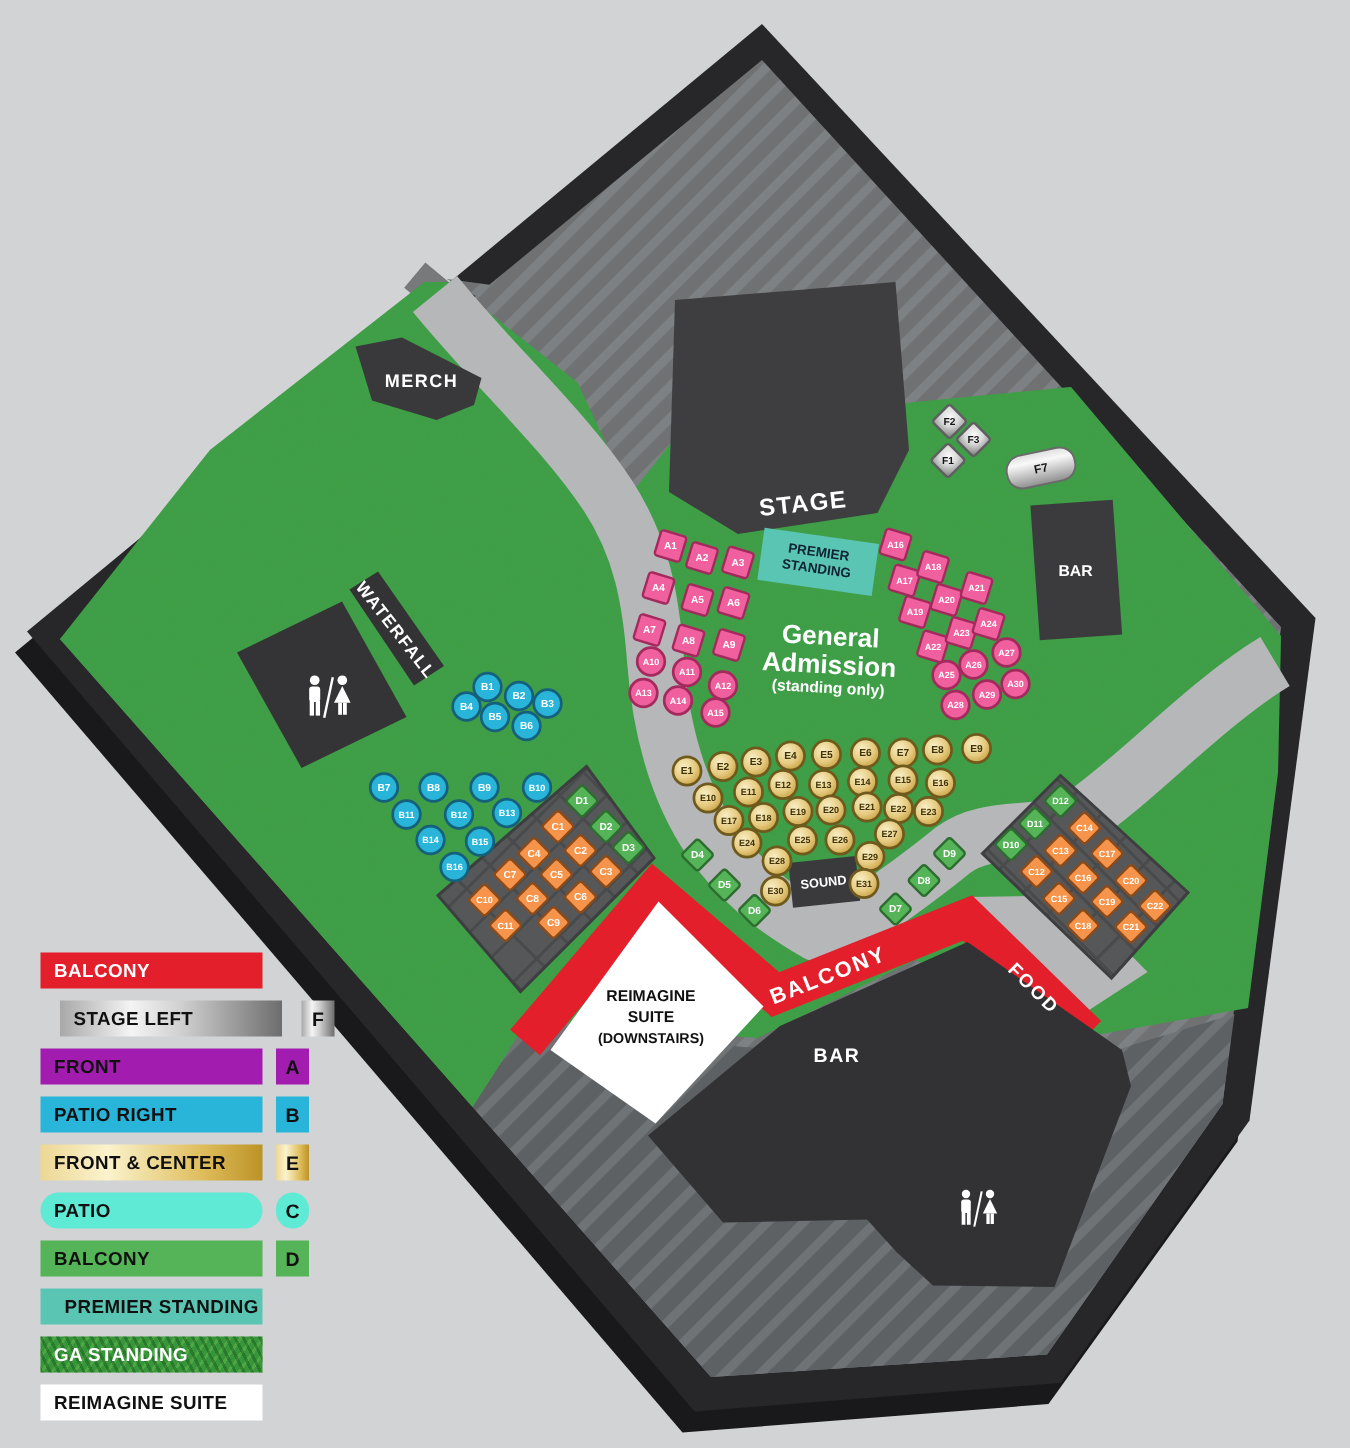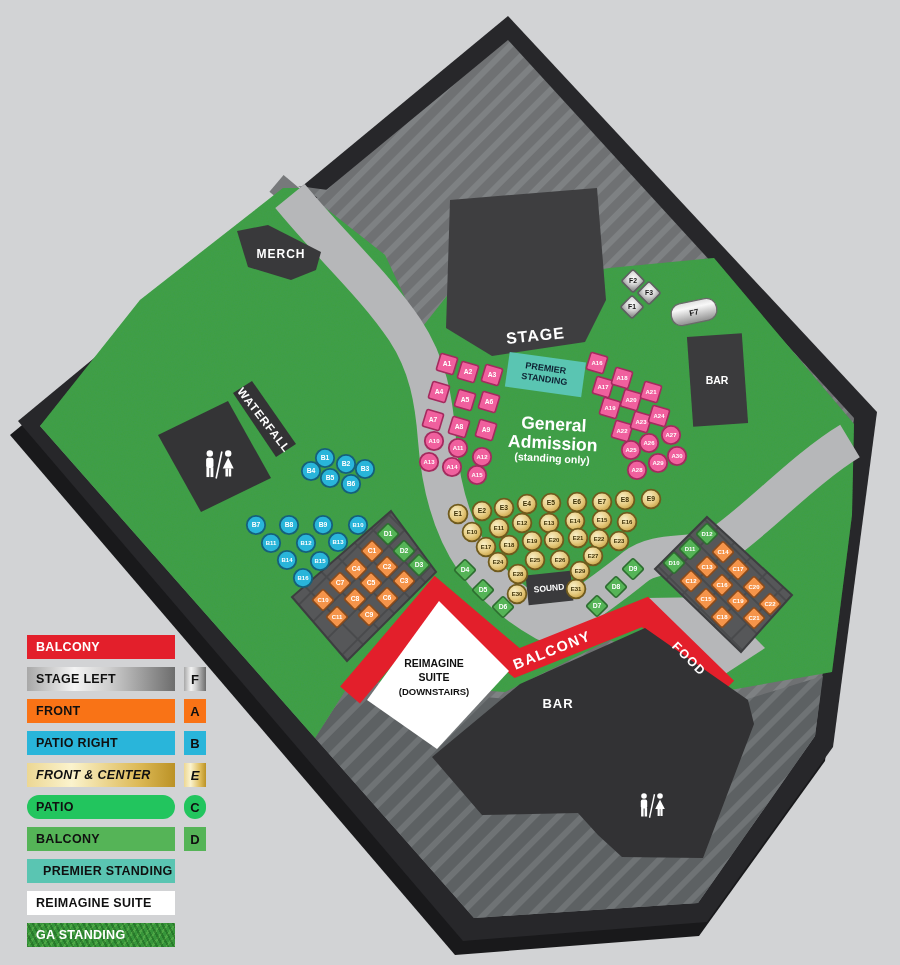--- a/index.html
+++ b/index.html
@@ -8,25 +8,25 @@
   svg{position:absolute;left:0;top:0;font-family:"Liberation Sans",sans-serif;}
   svg text{font-weight:bold;}
   
   .legend{position:absolute;left:27px;top:635px;display:flex;flex-direction:column;gap:8px;z-index:5;}
   .lrow{display:flex;align-items:stretch;height:24px;}
   .lbar{width:148px;display:flex;align-items:center;padding-left:9px;box-sizing:border-box;
         font-weight:bold;font-size:12.5px;letter-spacing:.3px;color:#101010;white-space:nowrap;}
   .lbadge{width:22px;margin-left:9px;display:flex;align-items:center;justify-content:center;
         font-weight:bold;font-size:13px;color:#101010;}
   .sty-red{background:#e31f2b;color:#fff;}
-  .sty-silver{background:linear-gradient(90deg,#a8a8a8,#f4f4f4 32%,#cfcfcf 55%,#6d6d6d);}
-  .sty-pink{background:#f97316;}
+  .sty-silver{background:linear-gradient(90deg,#a8a8a8,#f4f4f4 32%,#cfcfcf 55%,#6d6d6d);margin-left:13px;}
+  .sty-pink{background:#a21caf;}
   .sty-cyan{background:#29b5da;}
-  .sty-gold{background:linear-gradient(90deg,#ecd794,#fbf3cd 30%,#ddba57 75%,#bb9226);font-style:italic;}
-  .sty-orange{background:#22c55e;border-radius:12px;}
+  .sty-gold{background:linear-gradient(90deg,#ecd794,#fbf3cd 30%,#ddba57 75%,#bb9226);}
+  .sty-orange{background:#5eead4;border-radius:12px;}
   .sty-green{background:#55b457;}
   .sty-teal{background:#5ac5b2;padding-left:16px;}
   .sty-grass{background:#37953a;color:#fff;
     background-image:repeating-linear-gradient(63deg,rgba(15,75,18,.38) 0 2px,rgba(0,0,0,0) 2px 5px),
                      repeating-linear-gradient(-55deg,rgba(125,205,95,.33) 0 2px,rgba(0,0,0,0) 2px 6px);}
   .sty-white{background:#ffffff;}
   .txt-white{color:#fff;}
 </style>
 </head>
 <body>
@@ -657,20 +657,20 @@
         <div class="lbadge sty-orange">C</div>
       </div>
       <div class="lrow">
         <div class="lbar sty-green">BALCONY</div>
         <div class="lbadge sty-green">D</div>
       </div>
       <div class="lrow">
         <div class="lbar sty-teal">PREMIER STANDING</div>
       </div>
       <div class="lrow">
+        <div class="lbar sty-grass txt-white">GA STANDING</div>
+      </div>
+      <div class="lrow">
         <div class="lbar sty-white">REIMAGINE SUITE</div>
       </div>
-      <div class="lrow">
-        <div class="lbar sty-grass txt-white">GA STANDING</div>
-      </div>
     </div>
 
 </div>
 
 </body></html>

